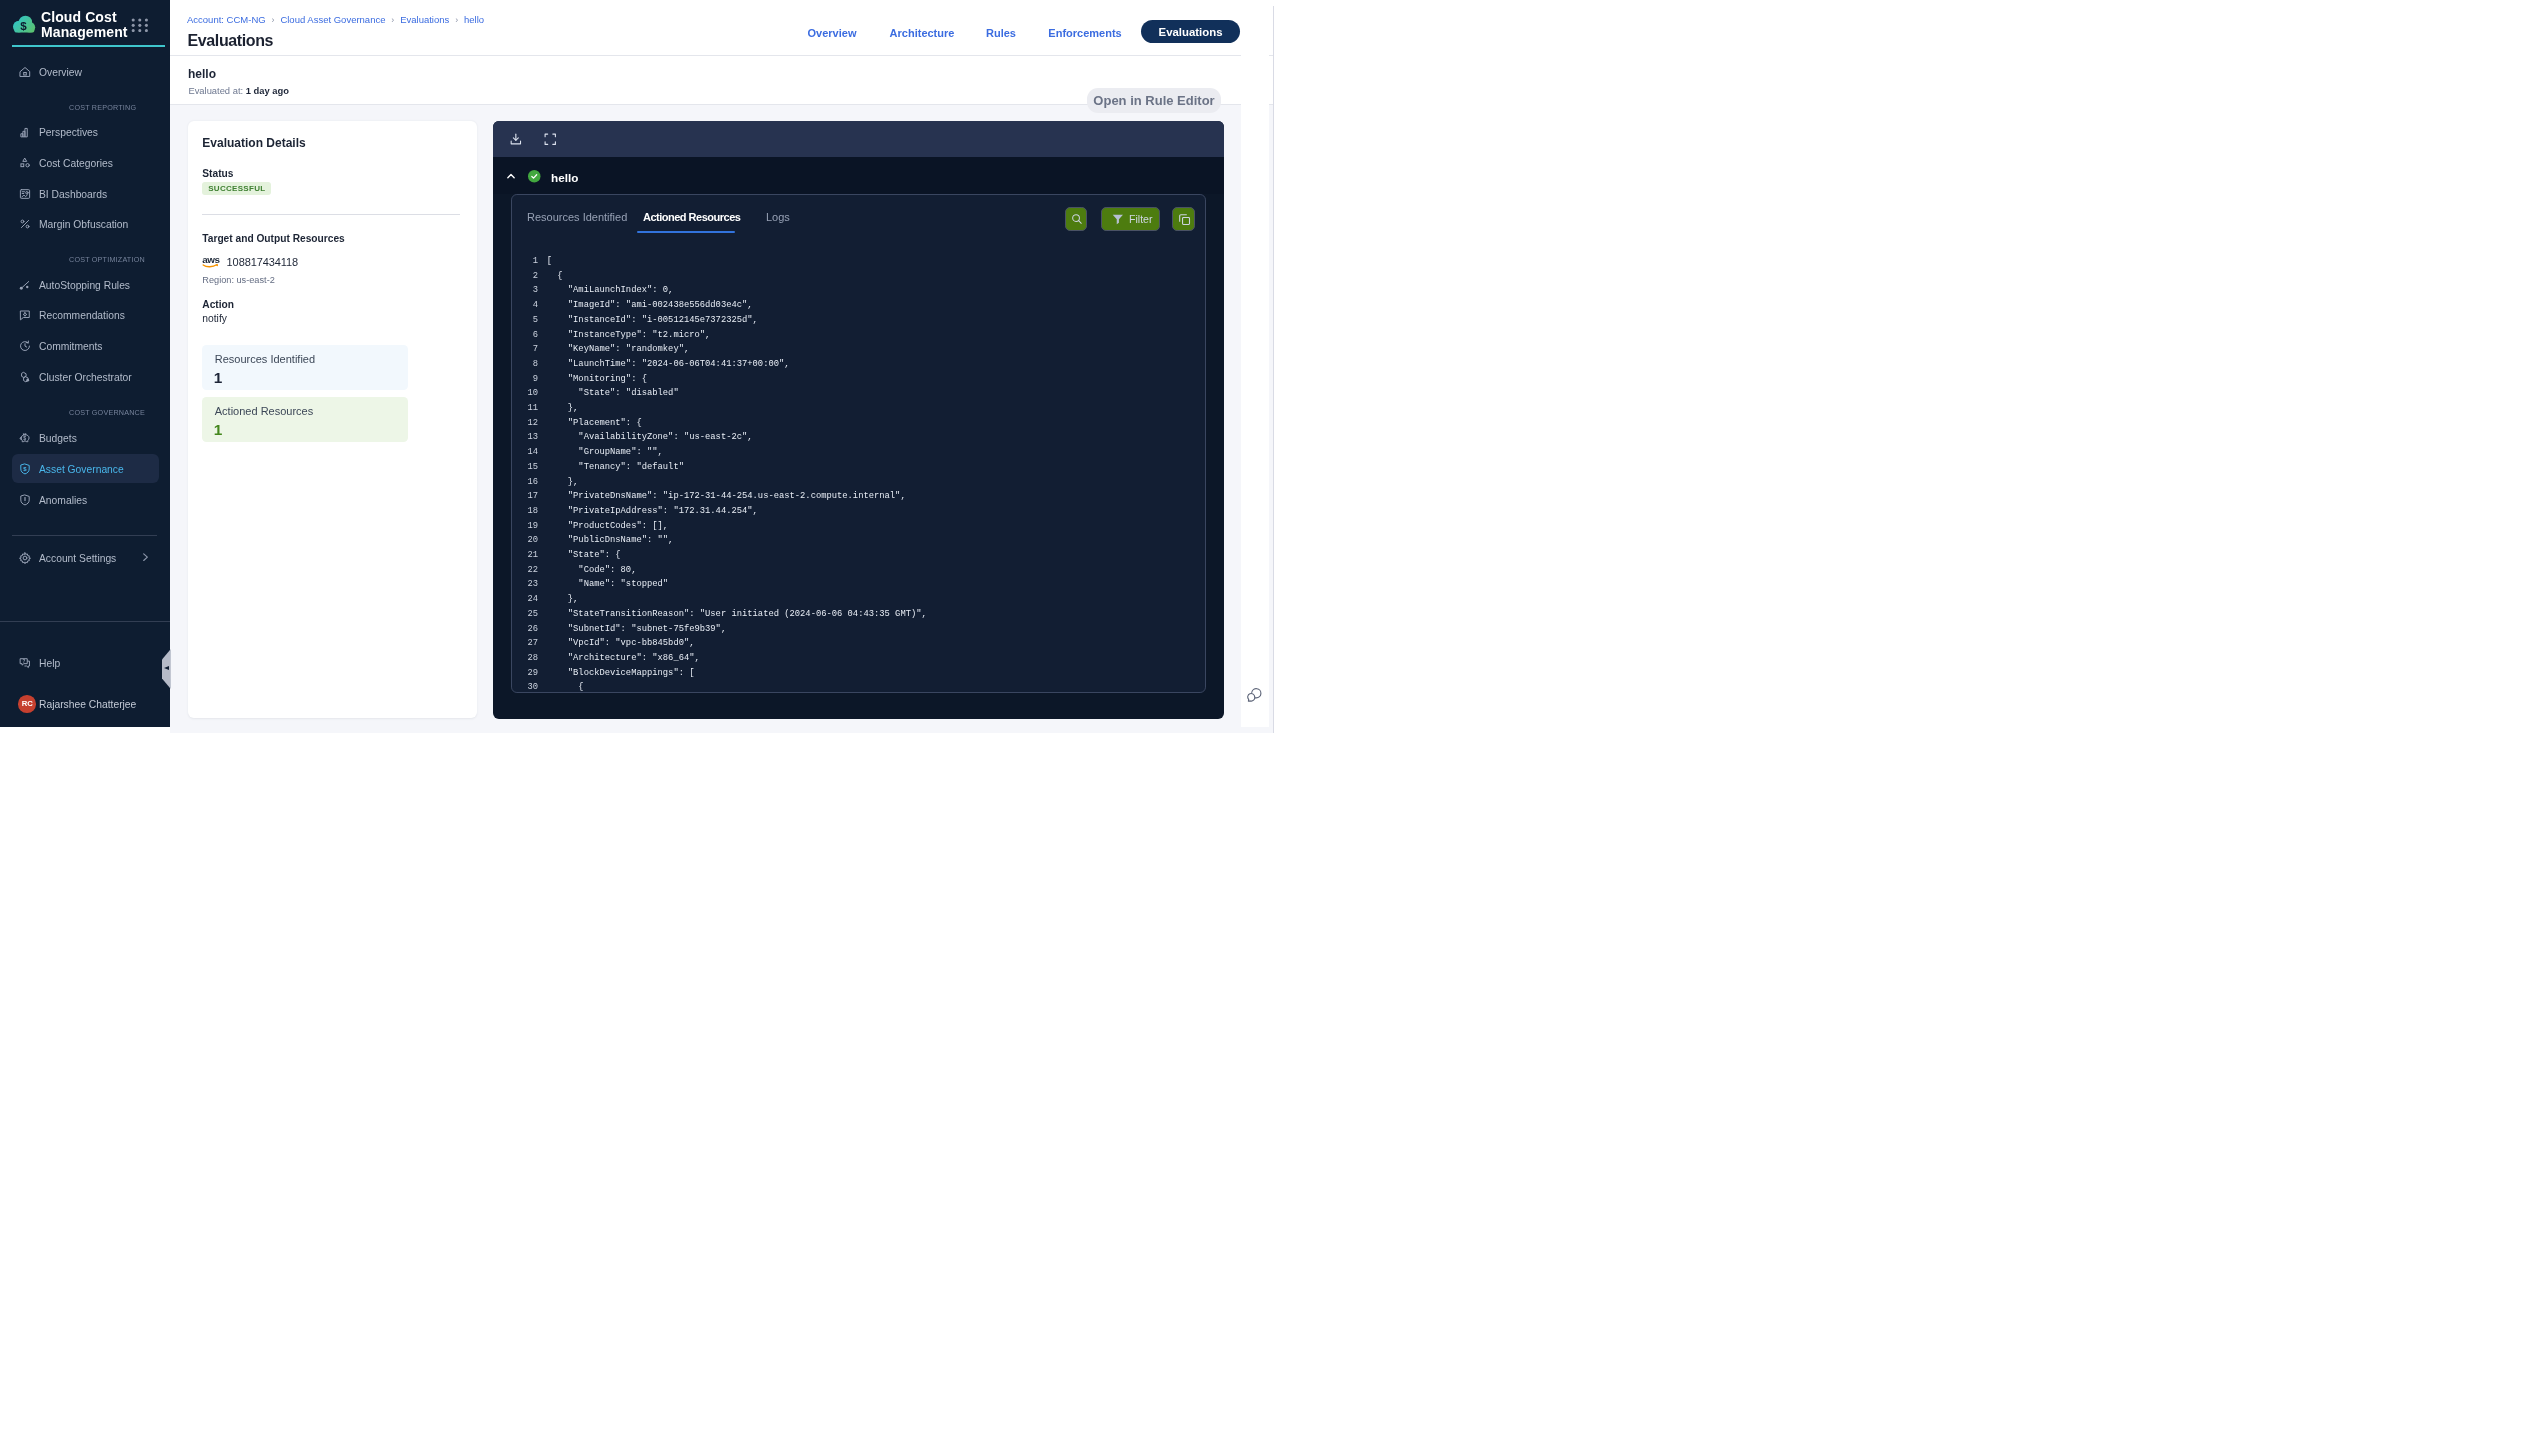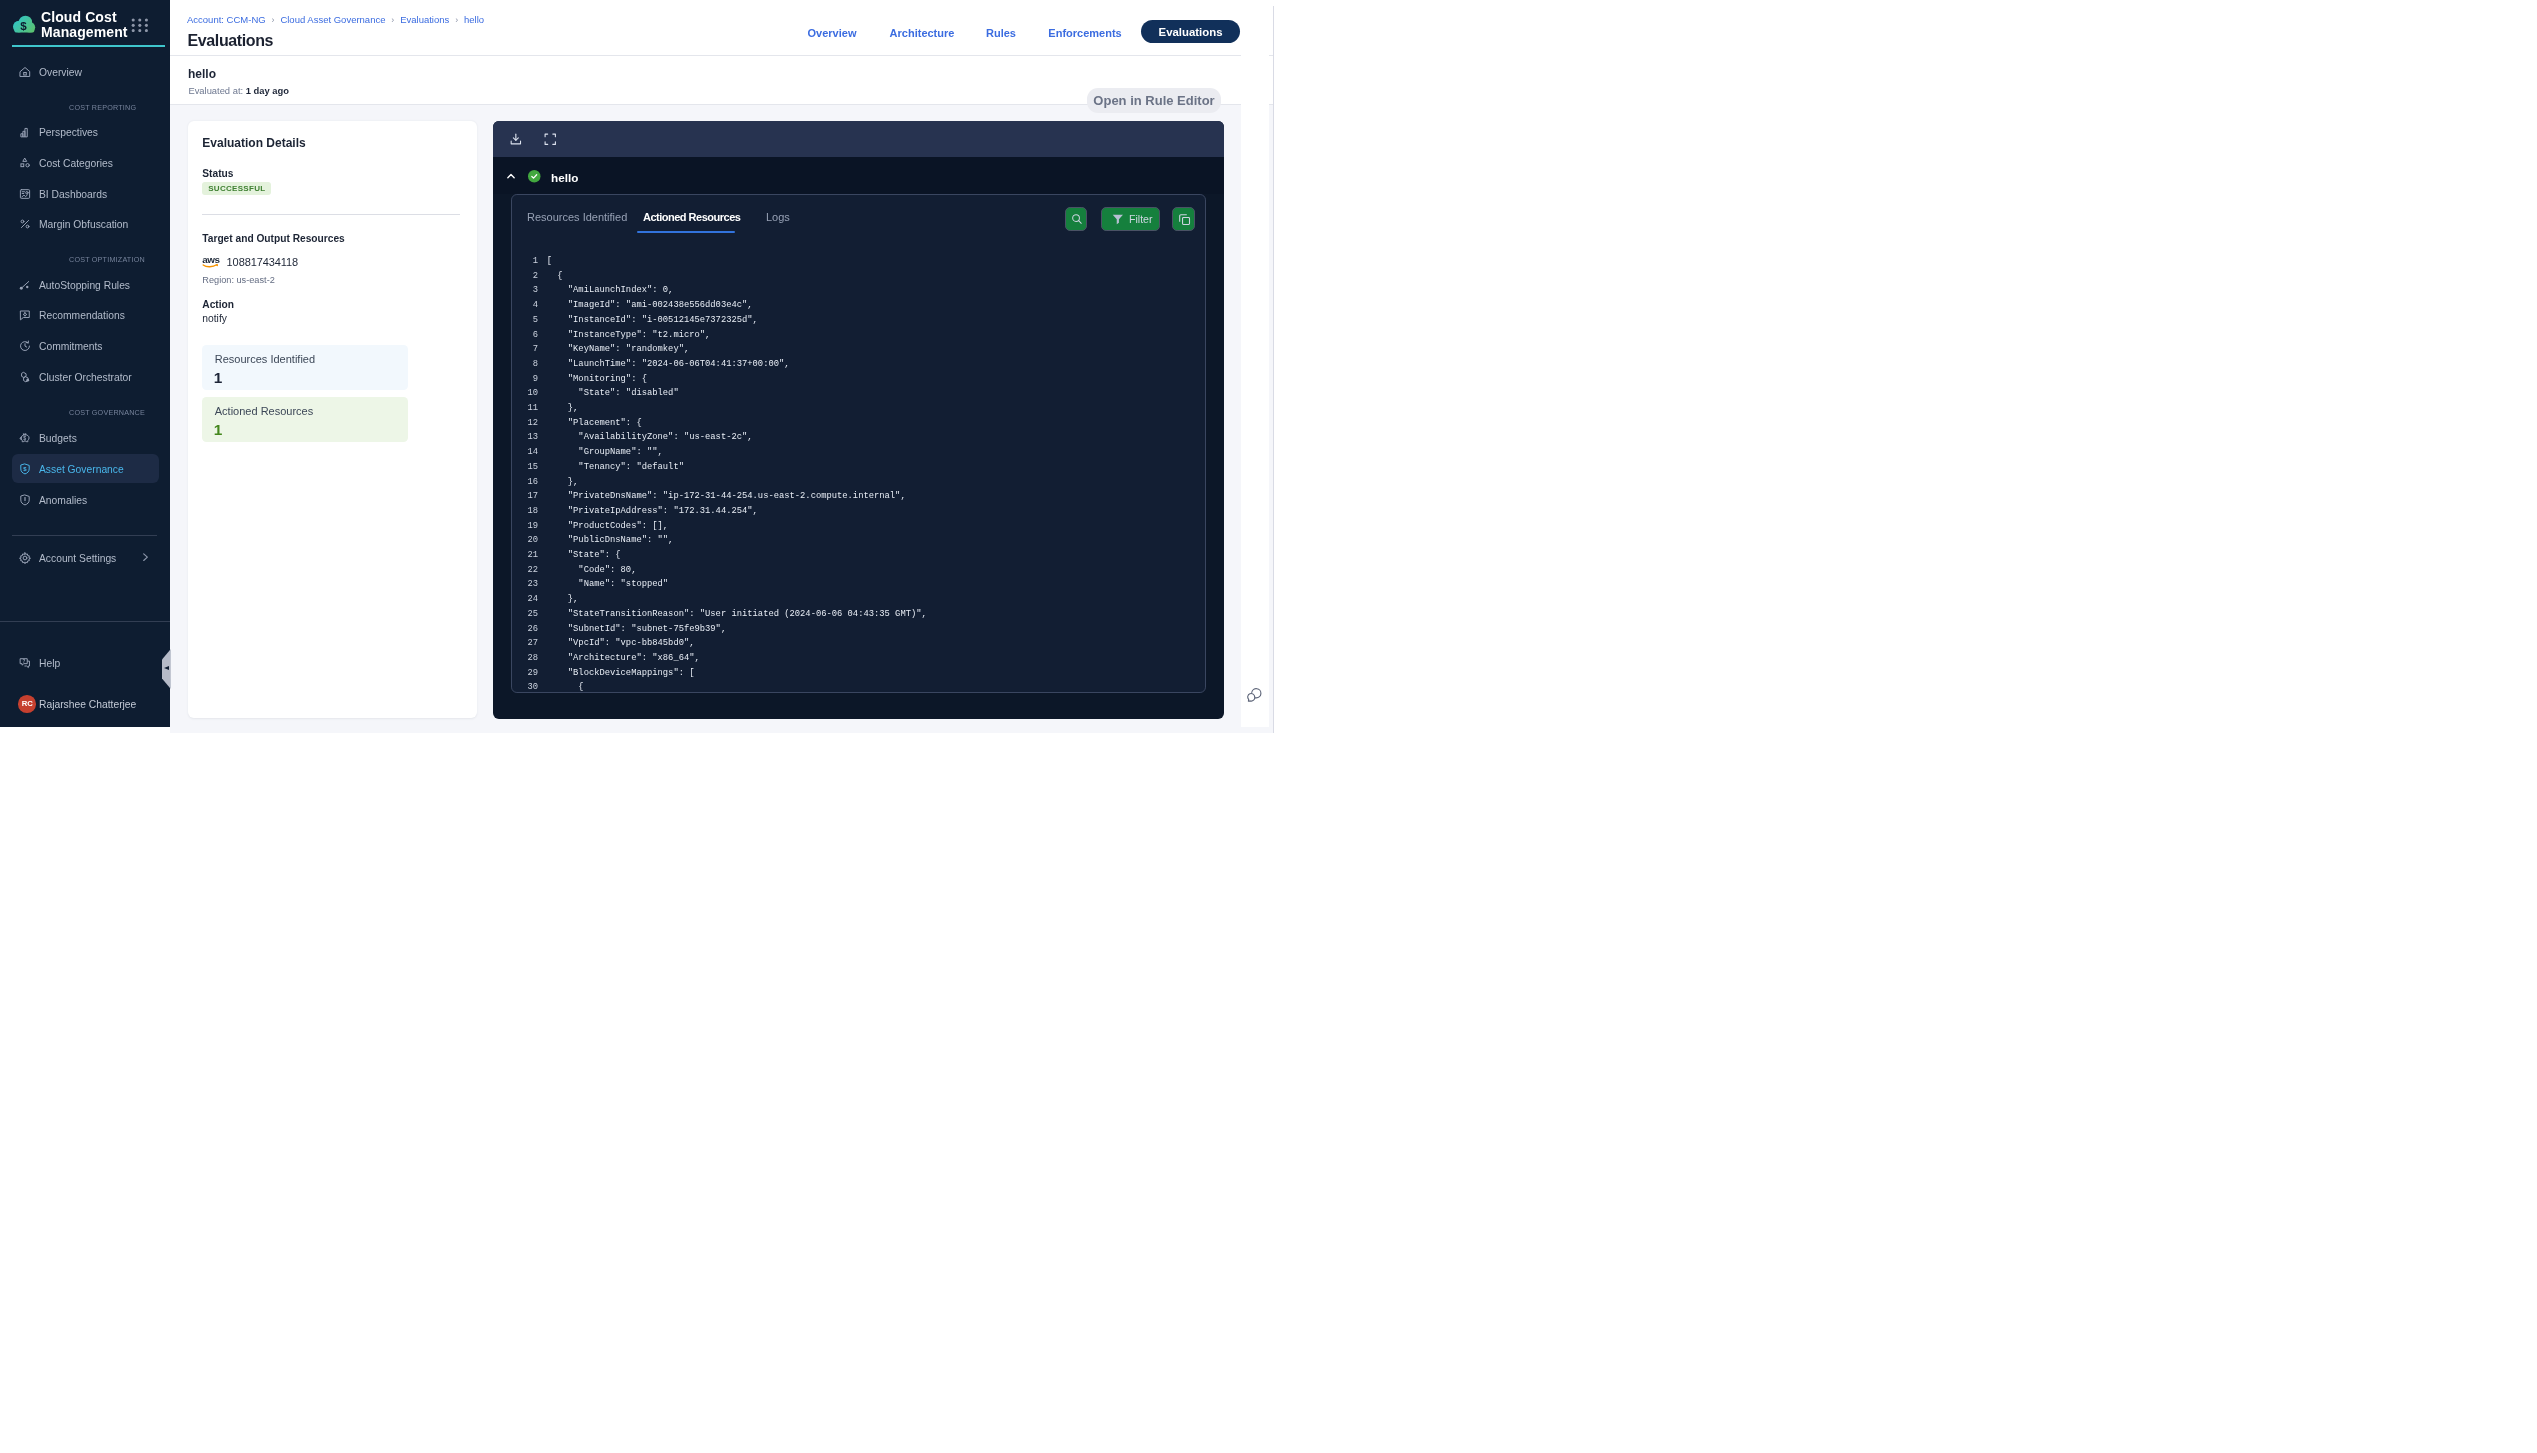--- a/index.html
+++ b/index.html
@@ -57,21 +57,21 @@
 
 #panel { position:absolute; left:323px; top:115px; width:731px; height:598px; background:#0c1728; border-radius:5.9px; overflow:hidden; }
 #toolbar { position:absolute; left:0; top:0; width:100%; height:36px; background:#273350; }
 #toolbar svg { position:absolute; top:11.7px; }
 #hellorow { position:absolute; left:0; top:36px; width:100%; height:37px; background:#0a1425; }
 #hellorow .htx { position:absolute; left:58px; top:20px; transform:translateY(-50%); color:#fff; font-size:11.7px; font-weight:700; }
 #inner { position:absolute; left:18.4px; top:73px; width:695px; height:499px; background:#121e33; border:0.7px solid #3a4660; border-radius:5.9px; }
 .tab { position:absolute; top:91px; font-size:11px; color:#97a1b5; white-space:nowrap; line-height:11px; }
 .tab.act { color:#fff; font-weight:700; letter-spacing:-0.5px; }
 .tabline { position:absolute; left:144px; top:110px; width:98px; height:1.9px; background:#3273dd; border-radius:1.5px; }
-.cbtn { position:absolute; top:86px; height:24px; background:#15803d; border:0.7px solid #4a5265; border-radius:5.1px; }
+.cbtn { position:absolute; top:86px; height:24px; background:#4d7c0f; border:0.7px solid #4a5265; border-radius:5.1px; }
 #code { position:absolute; left:0px; top:133px; width:727px; font-family:"Liberation Mono", monospace; font-size:8.8px; line-height:14.7px; color:#e8edf5; }
 #code .row { display:flex; }
 #code .ln { width:45px; text-align:right; color:#ccd3df; flex:none; }
 #code .lc { margin-left:8.7px; white-space:pre; }
 
 
 #strip { position:absolute; left:1241px; top:0; width:28px; height:727px; background:#fff; }
 #chatic { position:absolute; left:1247px; top:687px; }
 </style>
 </head>

